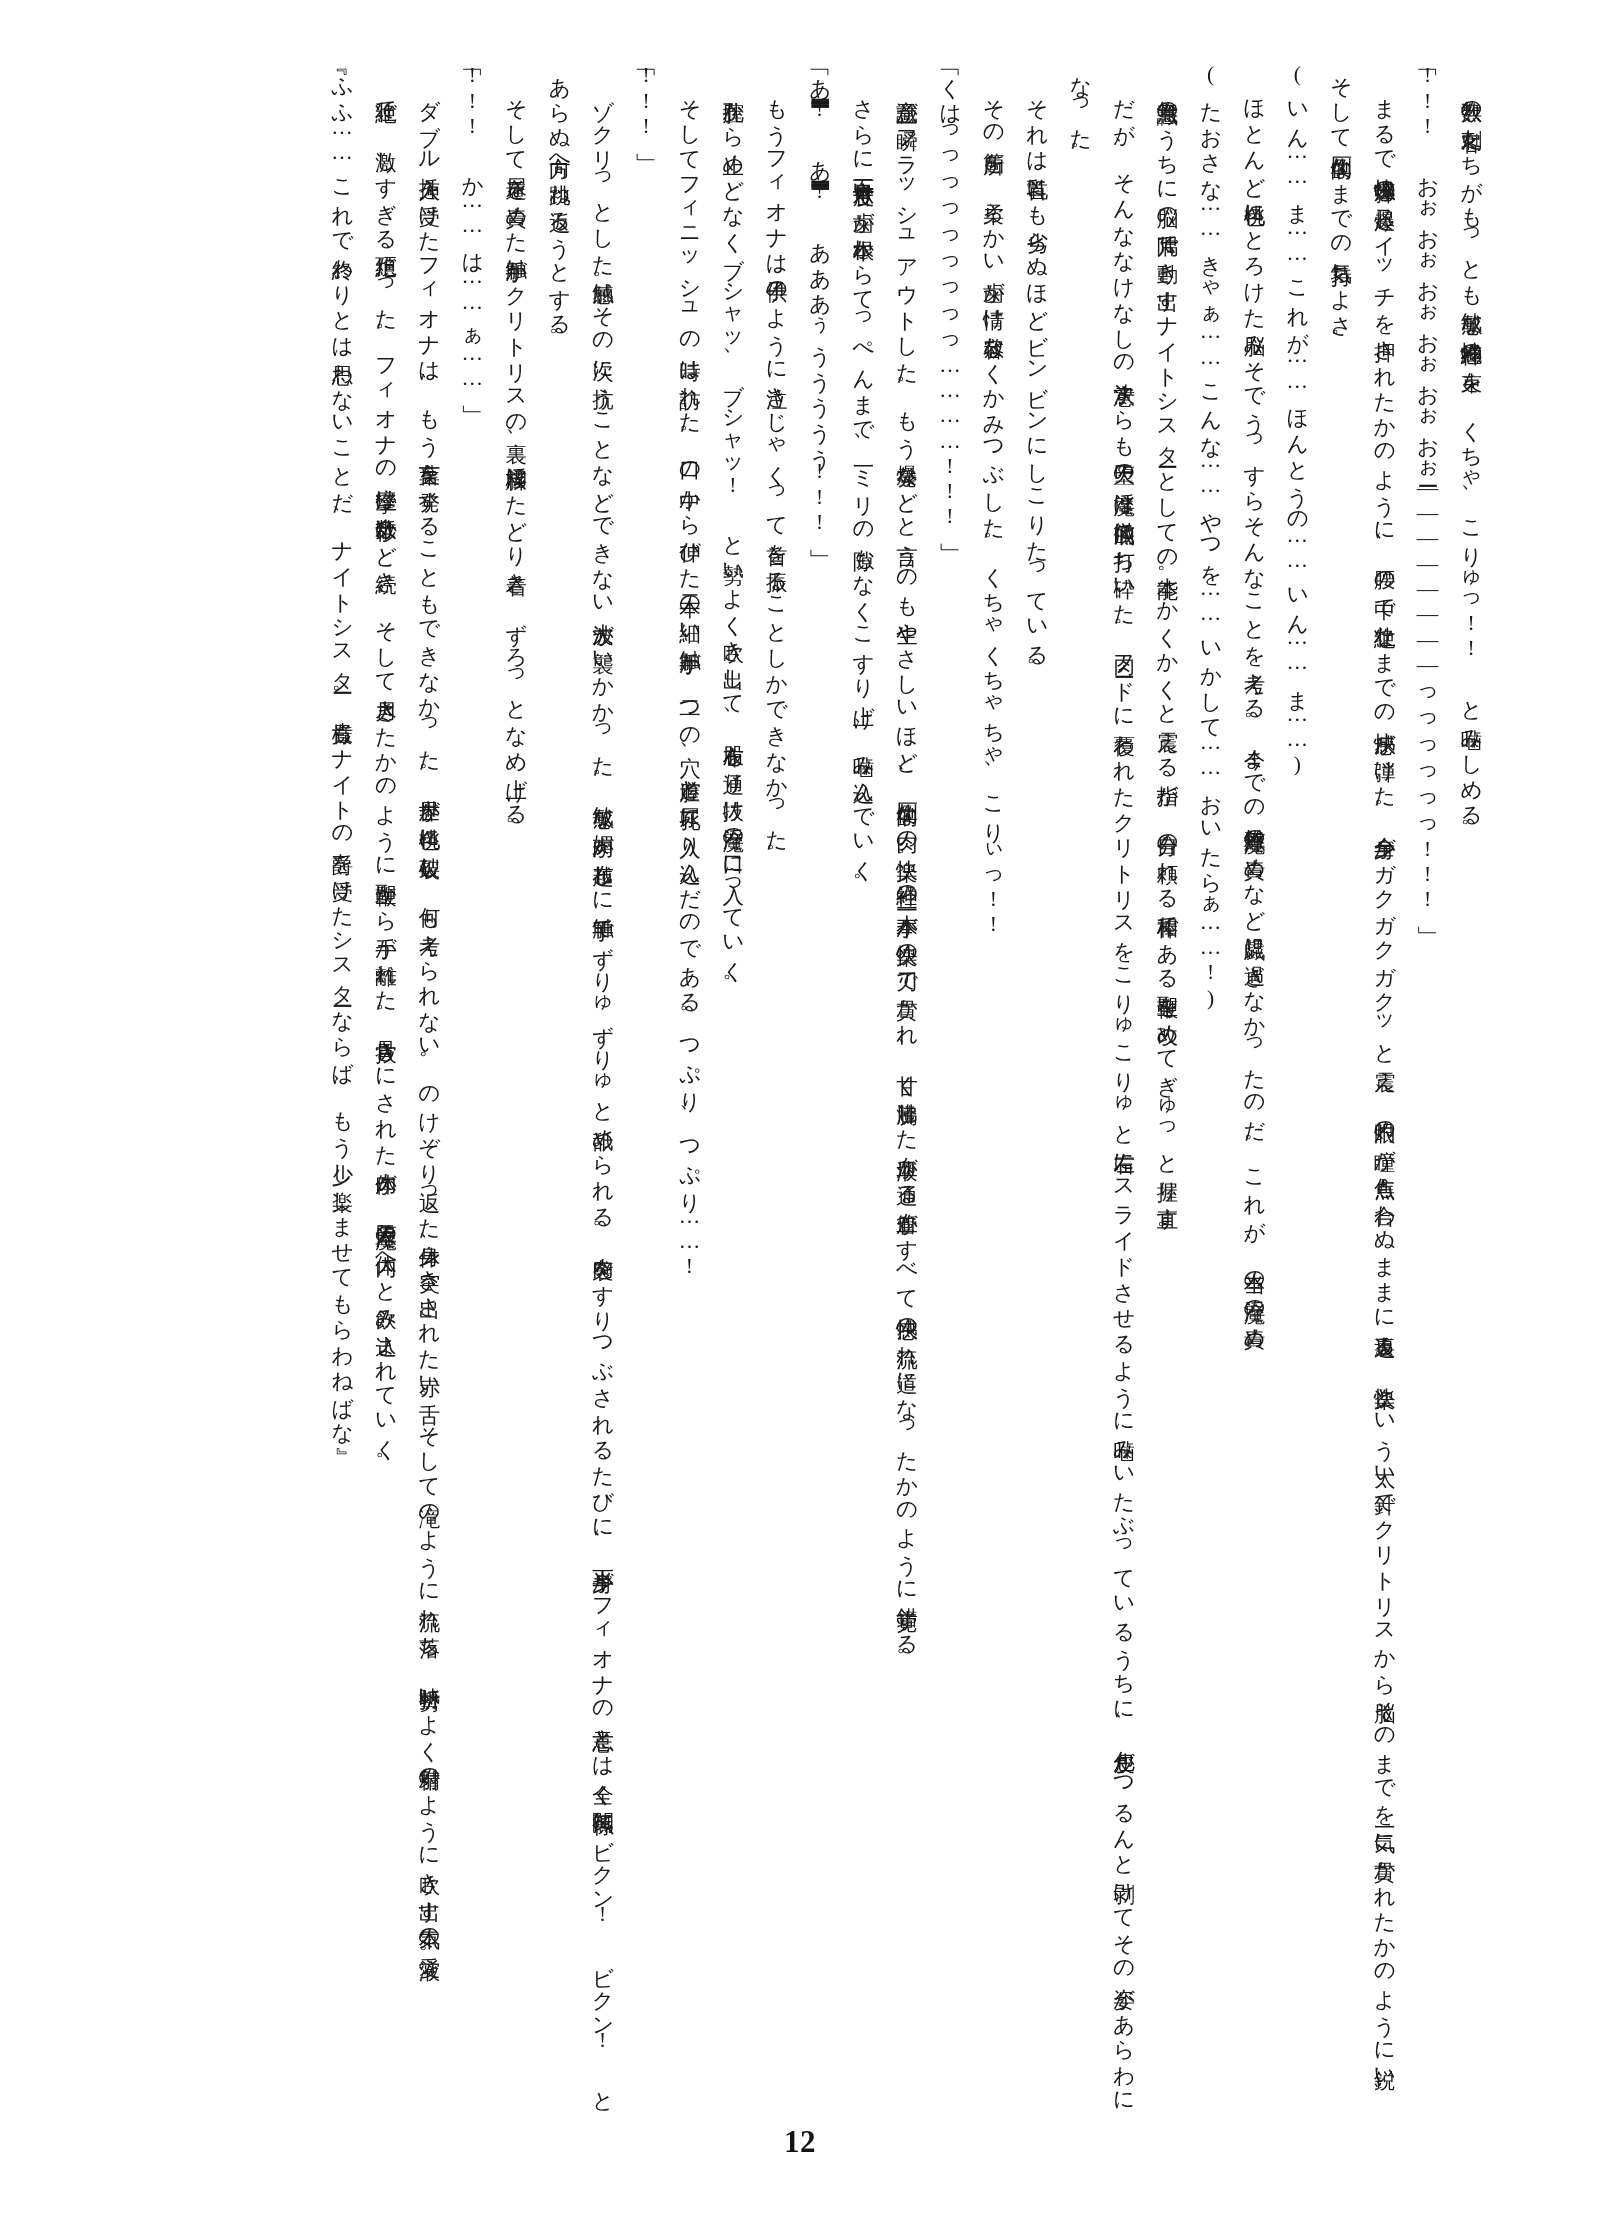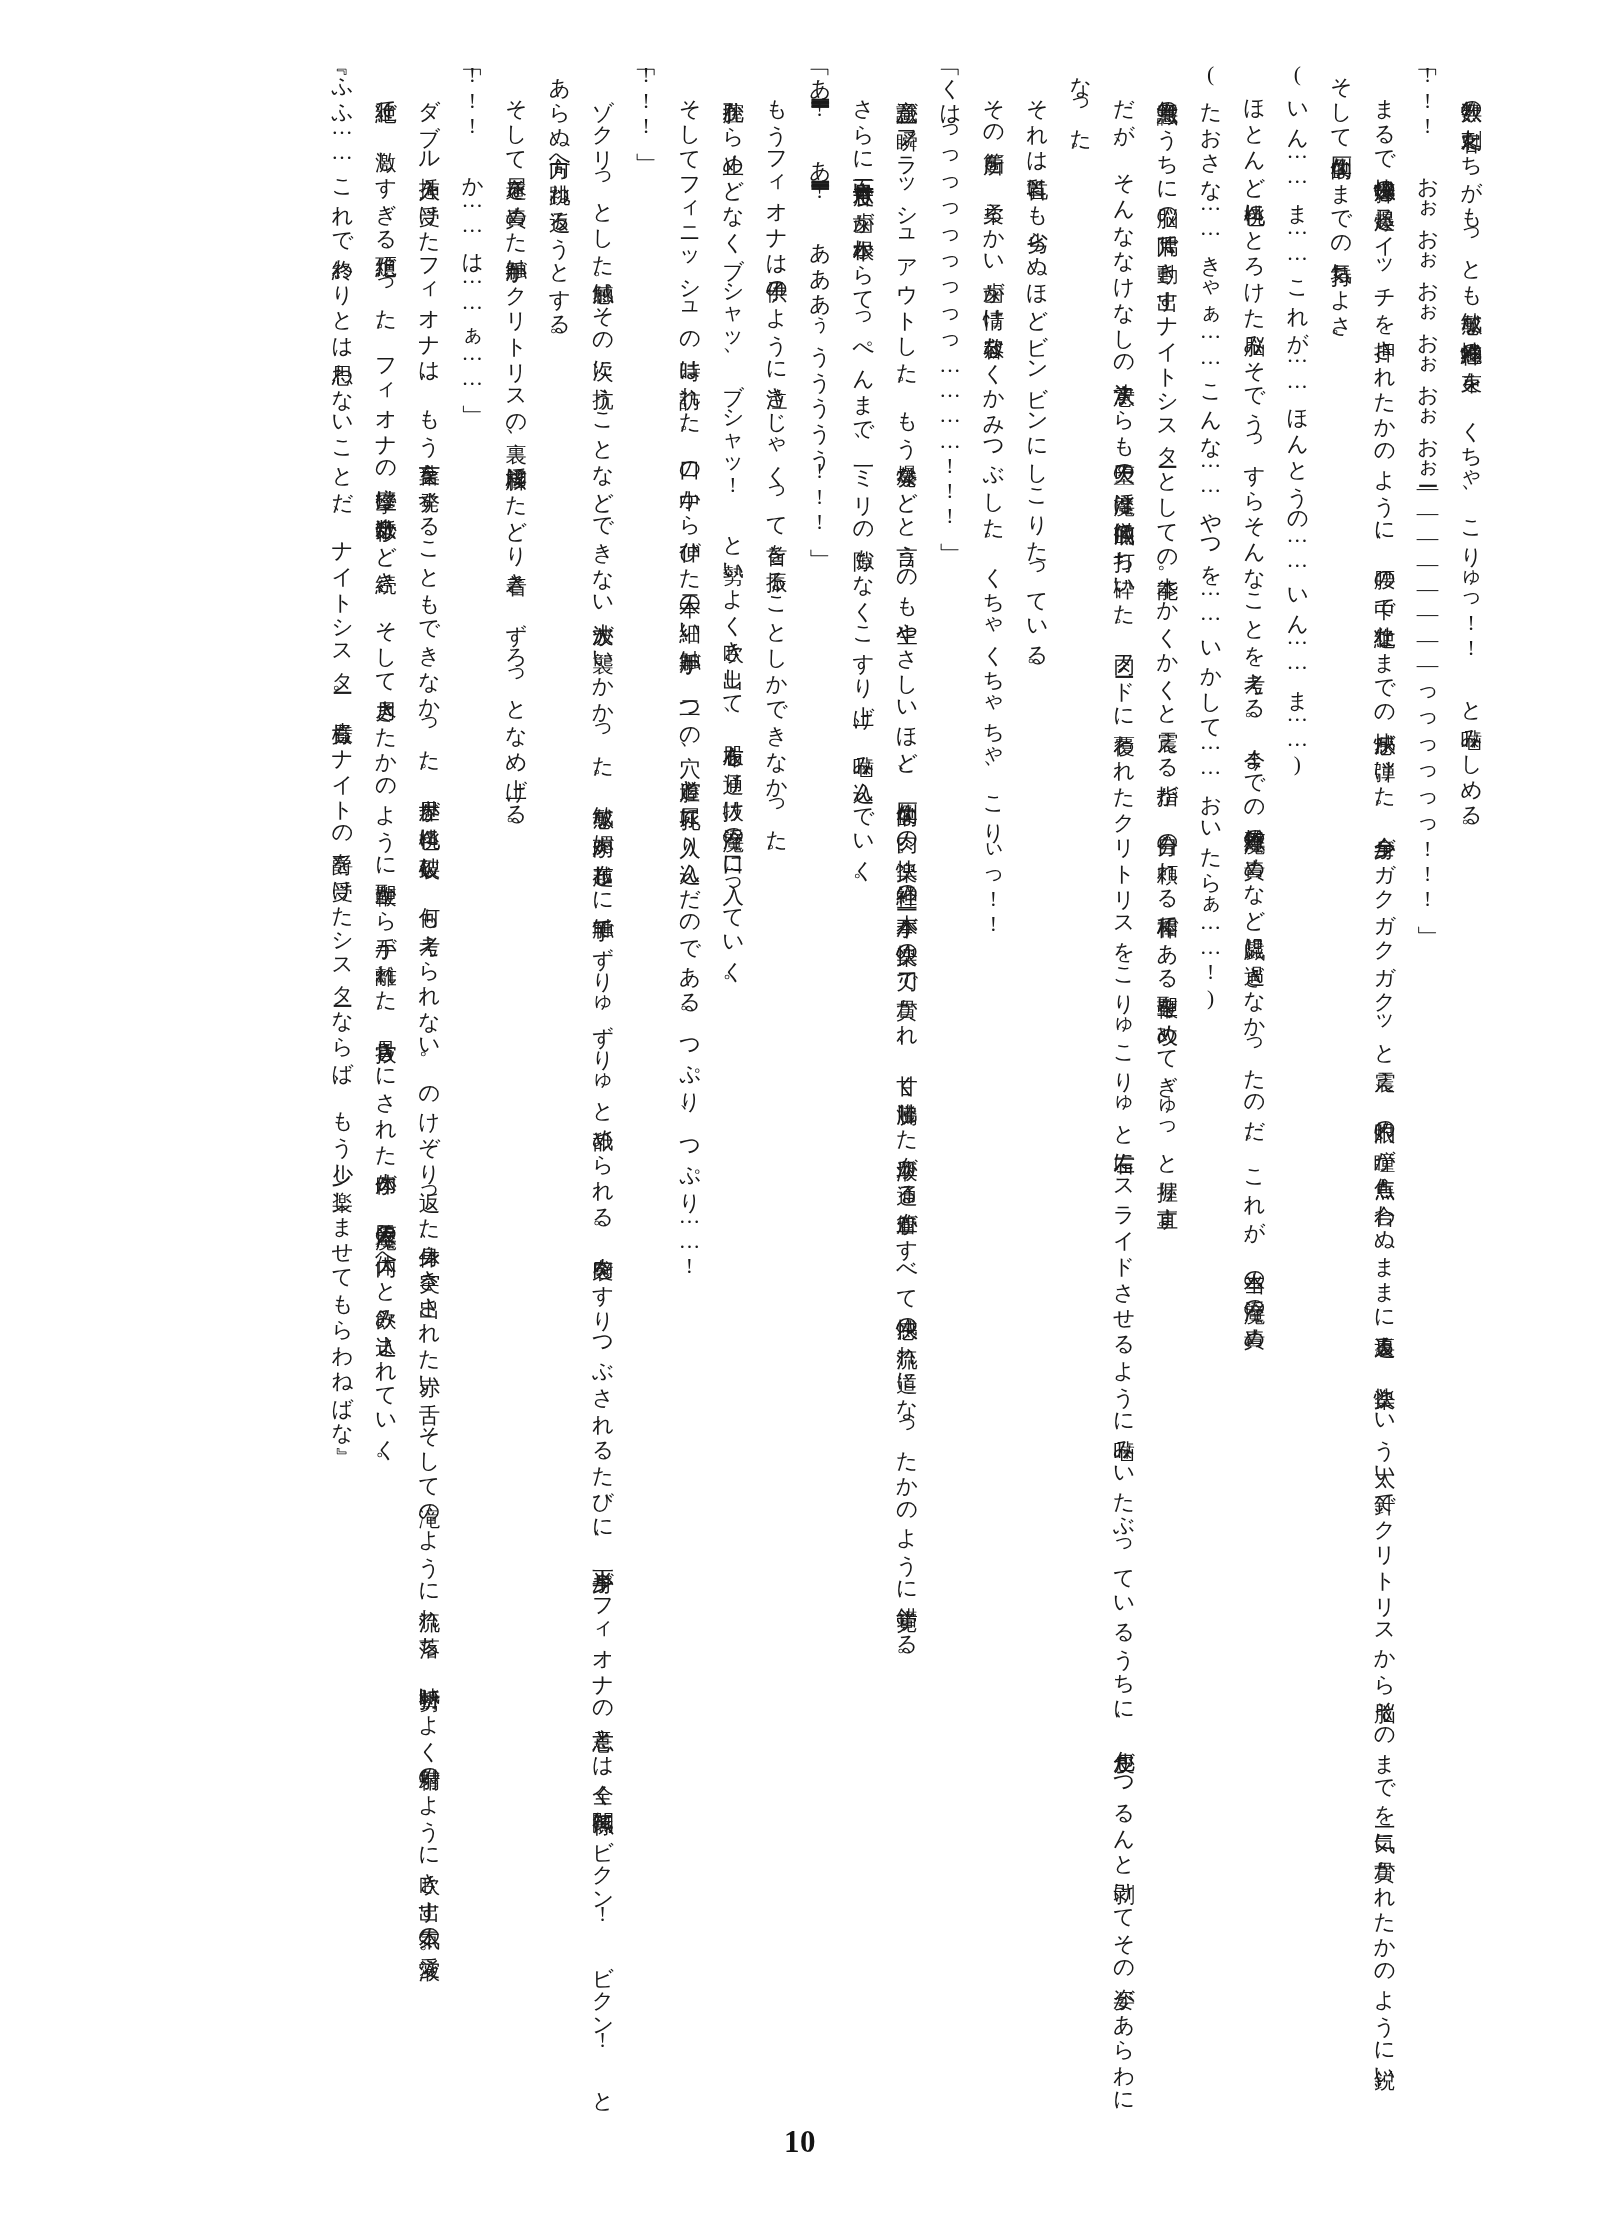--- a/index.html
+++ b/index.html
@@ -77,15 +77,15 @@
       <p>そしてフィニッシュの時は訪れた。口の中から伸びた二本の細い触手が、二つの穴、膣道と尿孔に入り込んだのである。つぷり、つぷり……!</p>
       <p class="noindent">「!!!」</p>
       <p>ゾクリっとした感触。その次に抗うことなどできない大波が襲いかかった。敏感な媚肉が布越しに触手でずりゅずりゅと舐められる。肉襞をすりつぶされるたびに、下半身がフィオナの意志とは全く無関係にビクン!　ビクン!　とあらぬ方向へ跳ね返ろうとする。</p>
       <p>そして尿道を責めた触手がクリトリスの裏、淫核脚にたどり着き、ずろっとなめ上げる。</p>
       <p class="noindent">「!!!　か……は……ぁ……」</p>
       <p>ダブル挿入を受けたフィオナは、もう言葉を発することもできなかった。世界が桃色に破裂し、何も考えられない。のけぞり返った身体、突き出された赤い舌。そして滝のように流れ落ち、時折勢いよく射精のように吹き出す本気の愛液。</p>
       <p>壮絶で、激しすぎる絶頂だった。フィオナの痙攣は十数秒ほど続き、そして力尽きたかのように聖鞭から手が離れた。骨抜きにされた肉体が、堕天淫魔の体内へと飲み込まれていく。</p>
       <p class="noindent">『ふふ……これで終わりとは思わないことだ、ナイトシスター。貴様もナイトの爵を受けたシスターならば、もう少し楽しませてもらわねばな』</p>
     </div>
 
-  <div class="page-number">10</div>
+  <div class="page-number">12</div>
 
 </div>
 
 </body></html>

